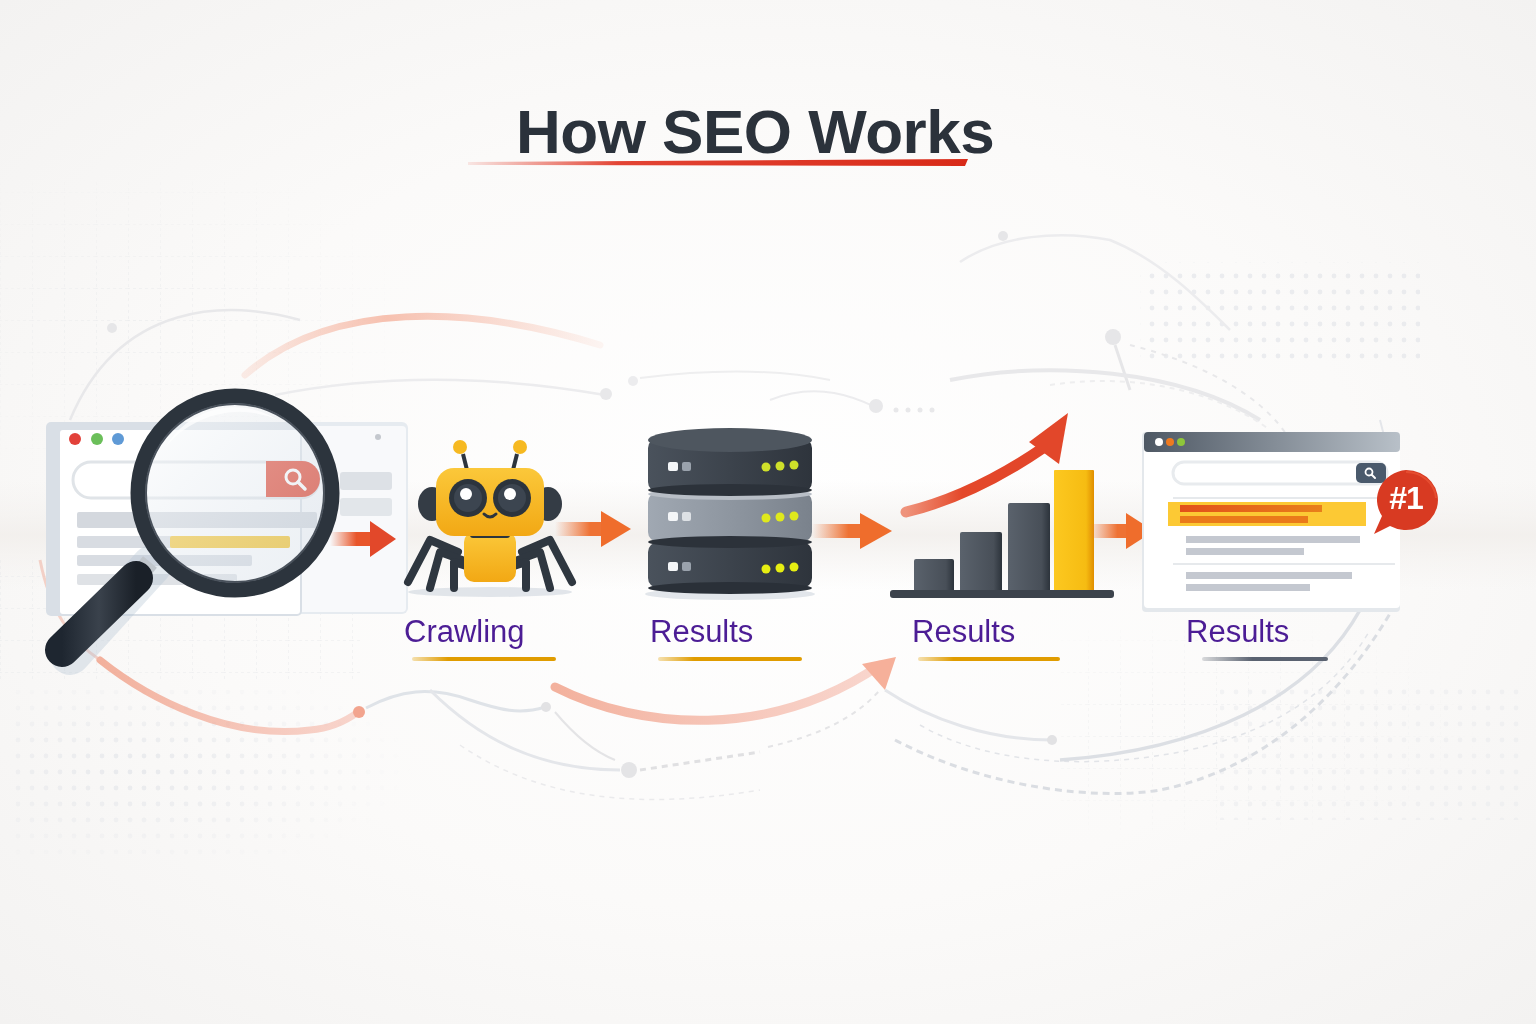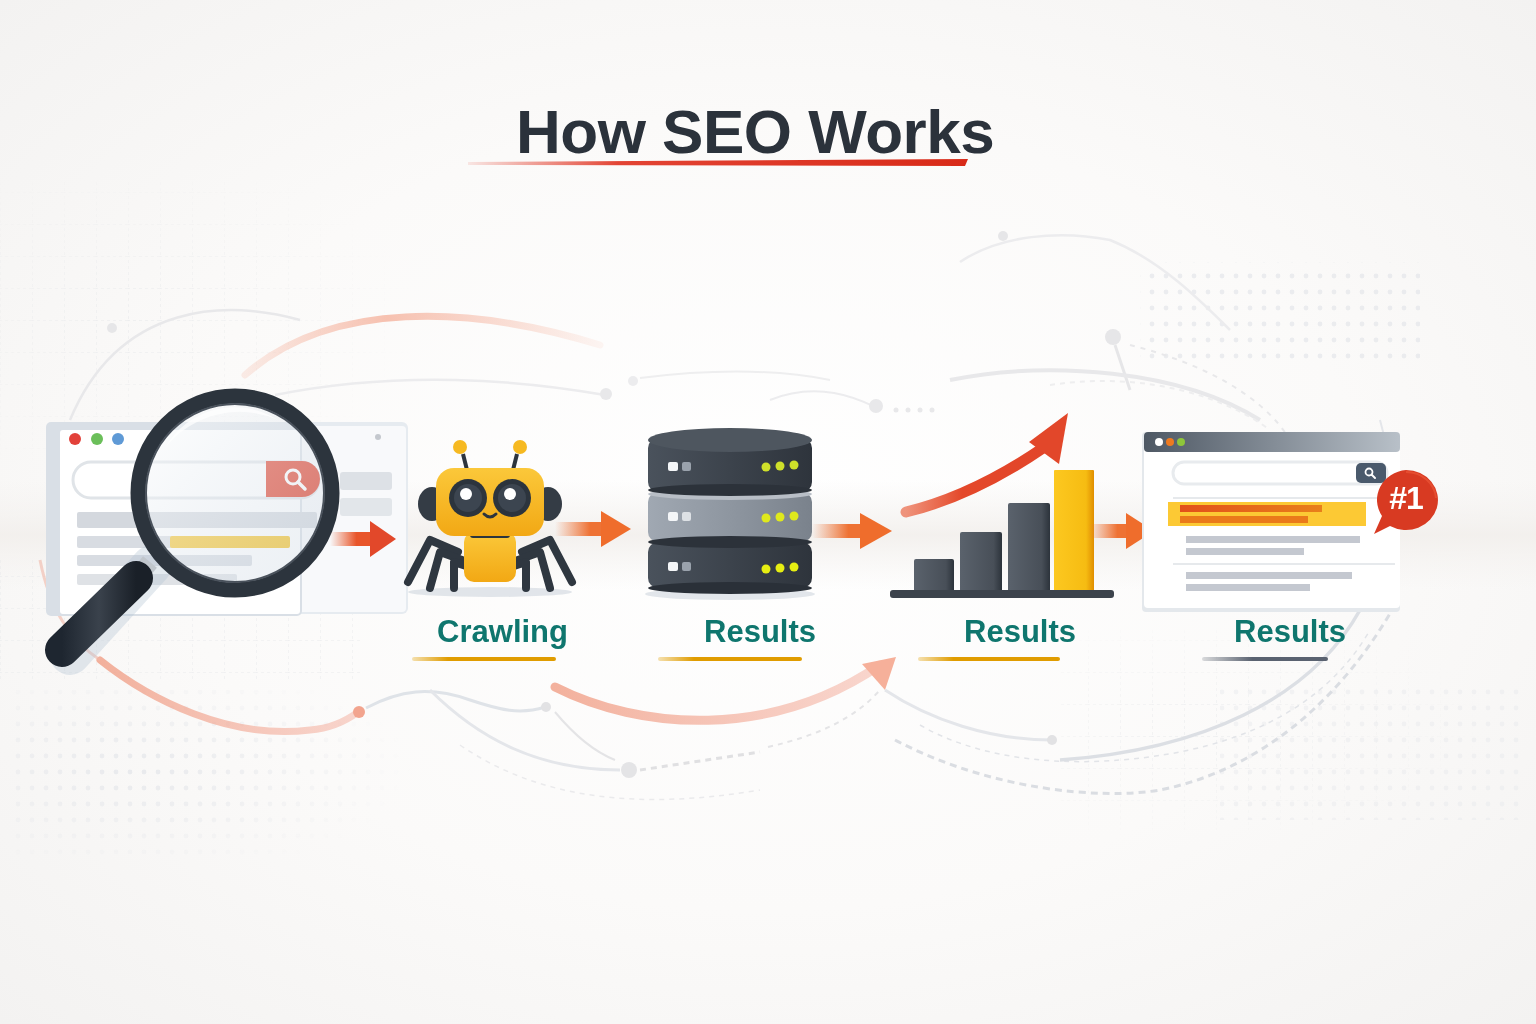--- a/index.html
+++ b/index.html
@@ -13,22 +13,22 @@
 
   .title-wrap { position: absolute; left: 468px; top: 96px; width: 500px; height: 80px; }
   .title {
     position: absolute; left: 0; top: 0;
     font-size: 62px; font-weight: 700; letter-spacing: -0.5px;
     color: #2b323b; white-space: nowrap; margin-left: 48px;
   }
 
   .step-label {
     position: absolute;
-    font-size: 31px; font-weight: 700; color: #0f766e;
-    text-align: right; white-space: nowrap;
+    font-size: 31px; font-weight: 400; color: #4c1d95;
+    text-align: left; white-space: nowrap;
   }
   .label-underline {
     position: absolute; height: 4px; border-radius: 2px;
     background: linear-gradient(90deg, rgba(226,160,0,0.3), #e09c00 25%, #e09c00);
   }
   .label-underline.dark {
     background: linear-gradient(90deg, rgba(80,88,100,0.2), #5a6270 40%, #5a6270);
   }
 
   .illu { position: absolute; }

